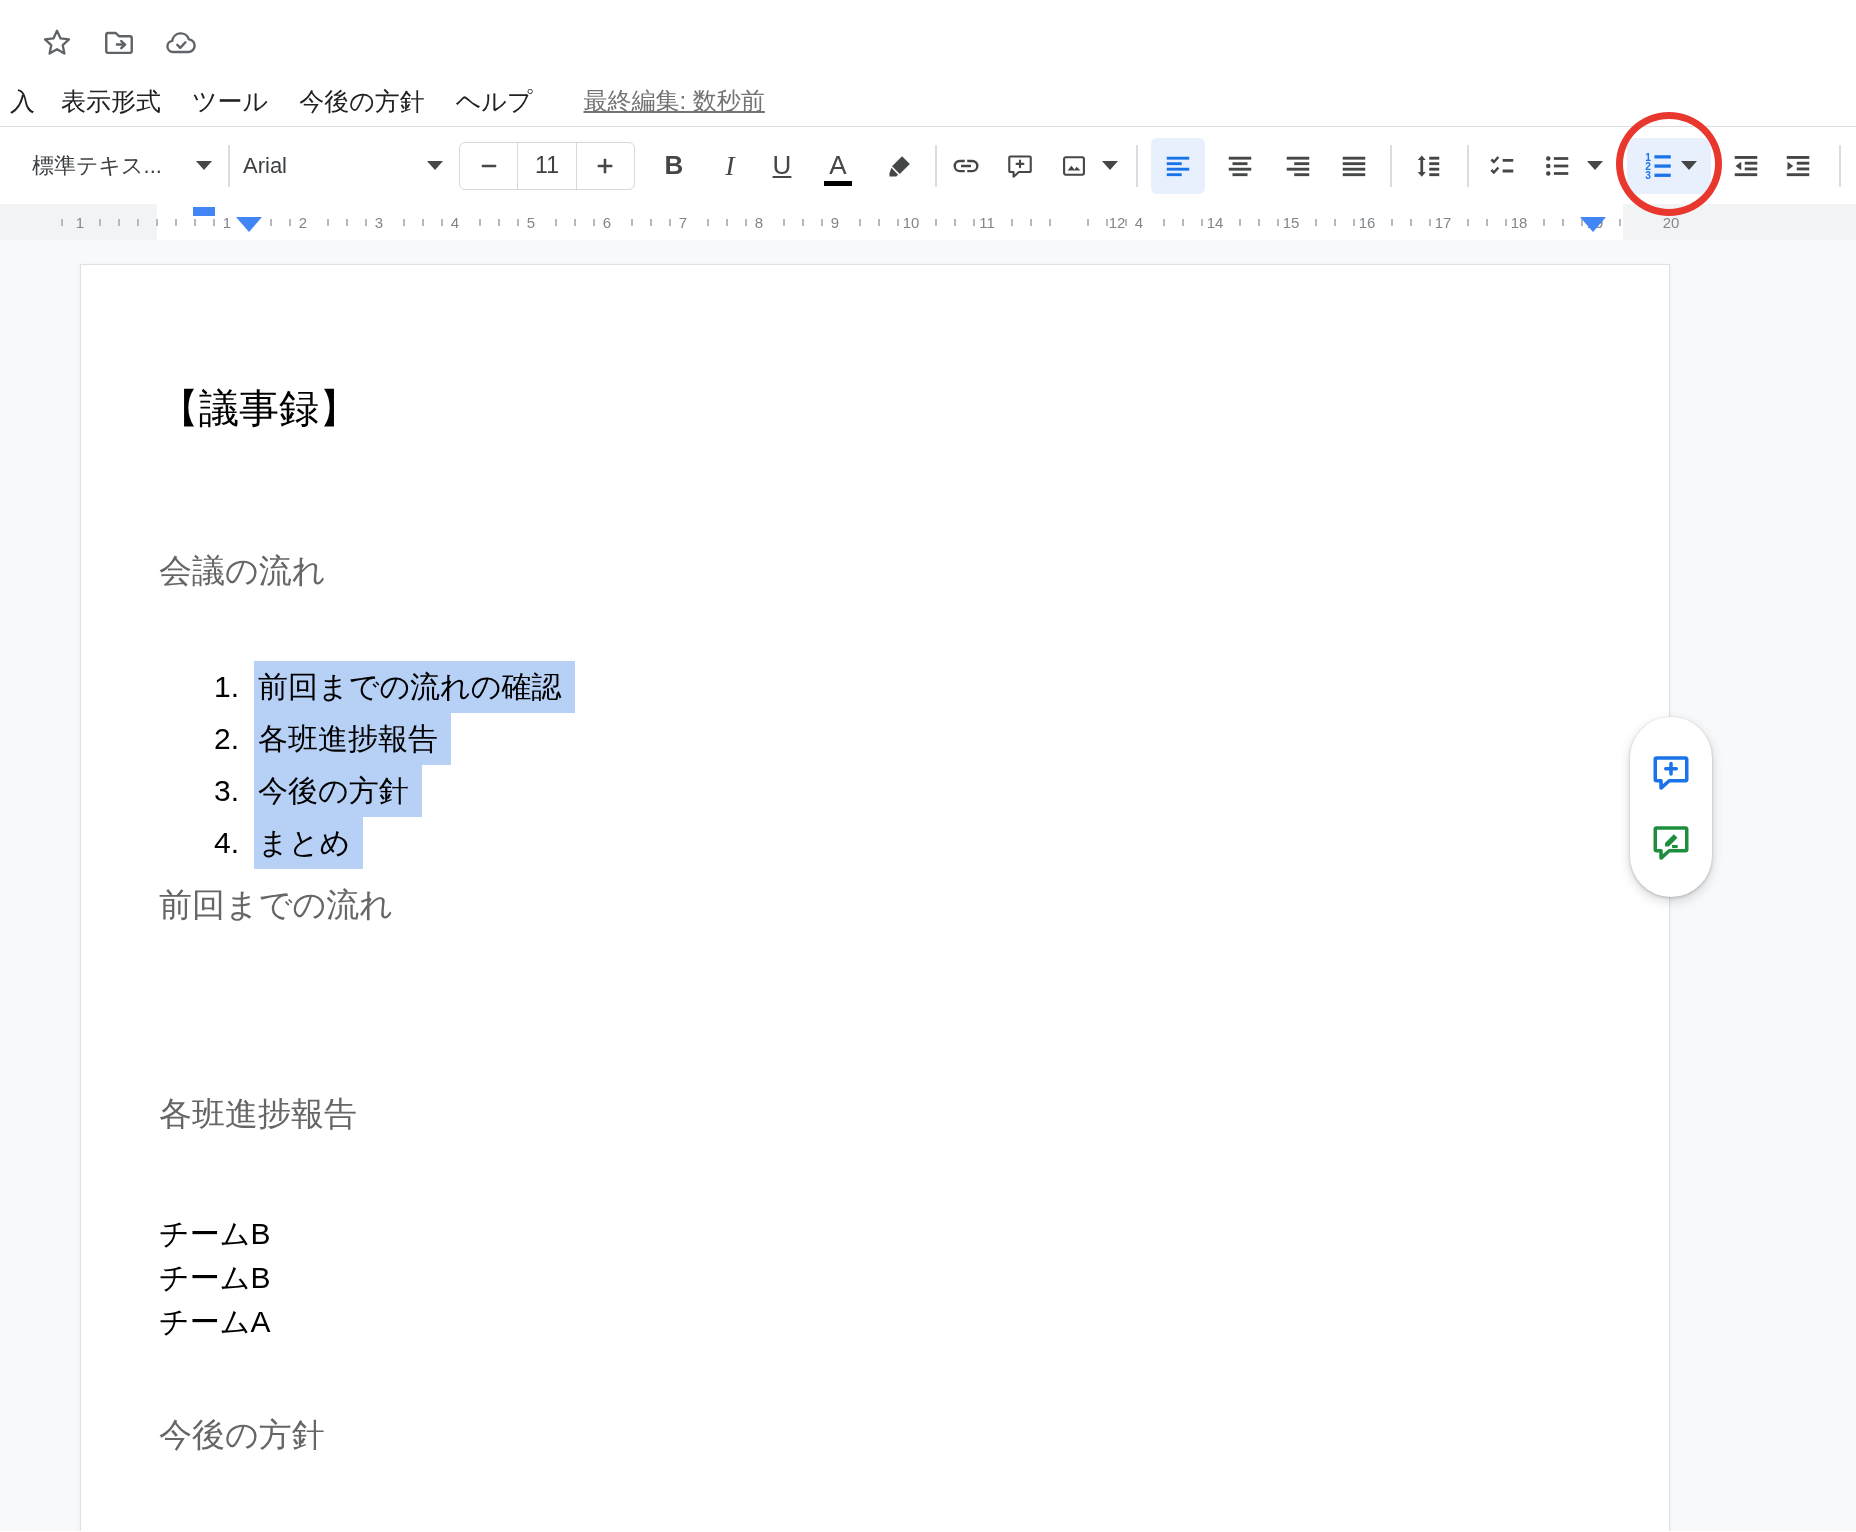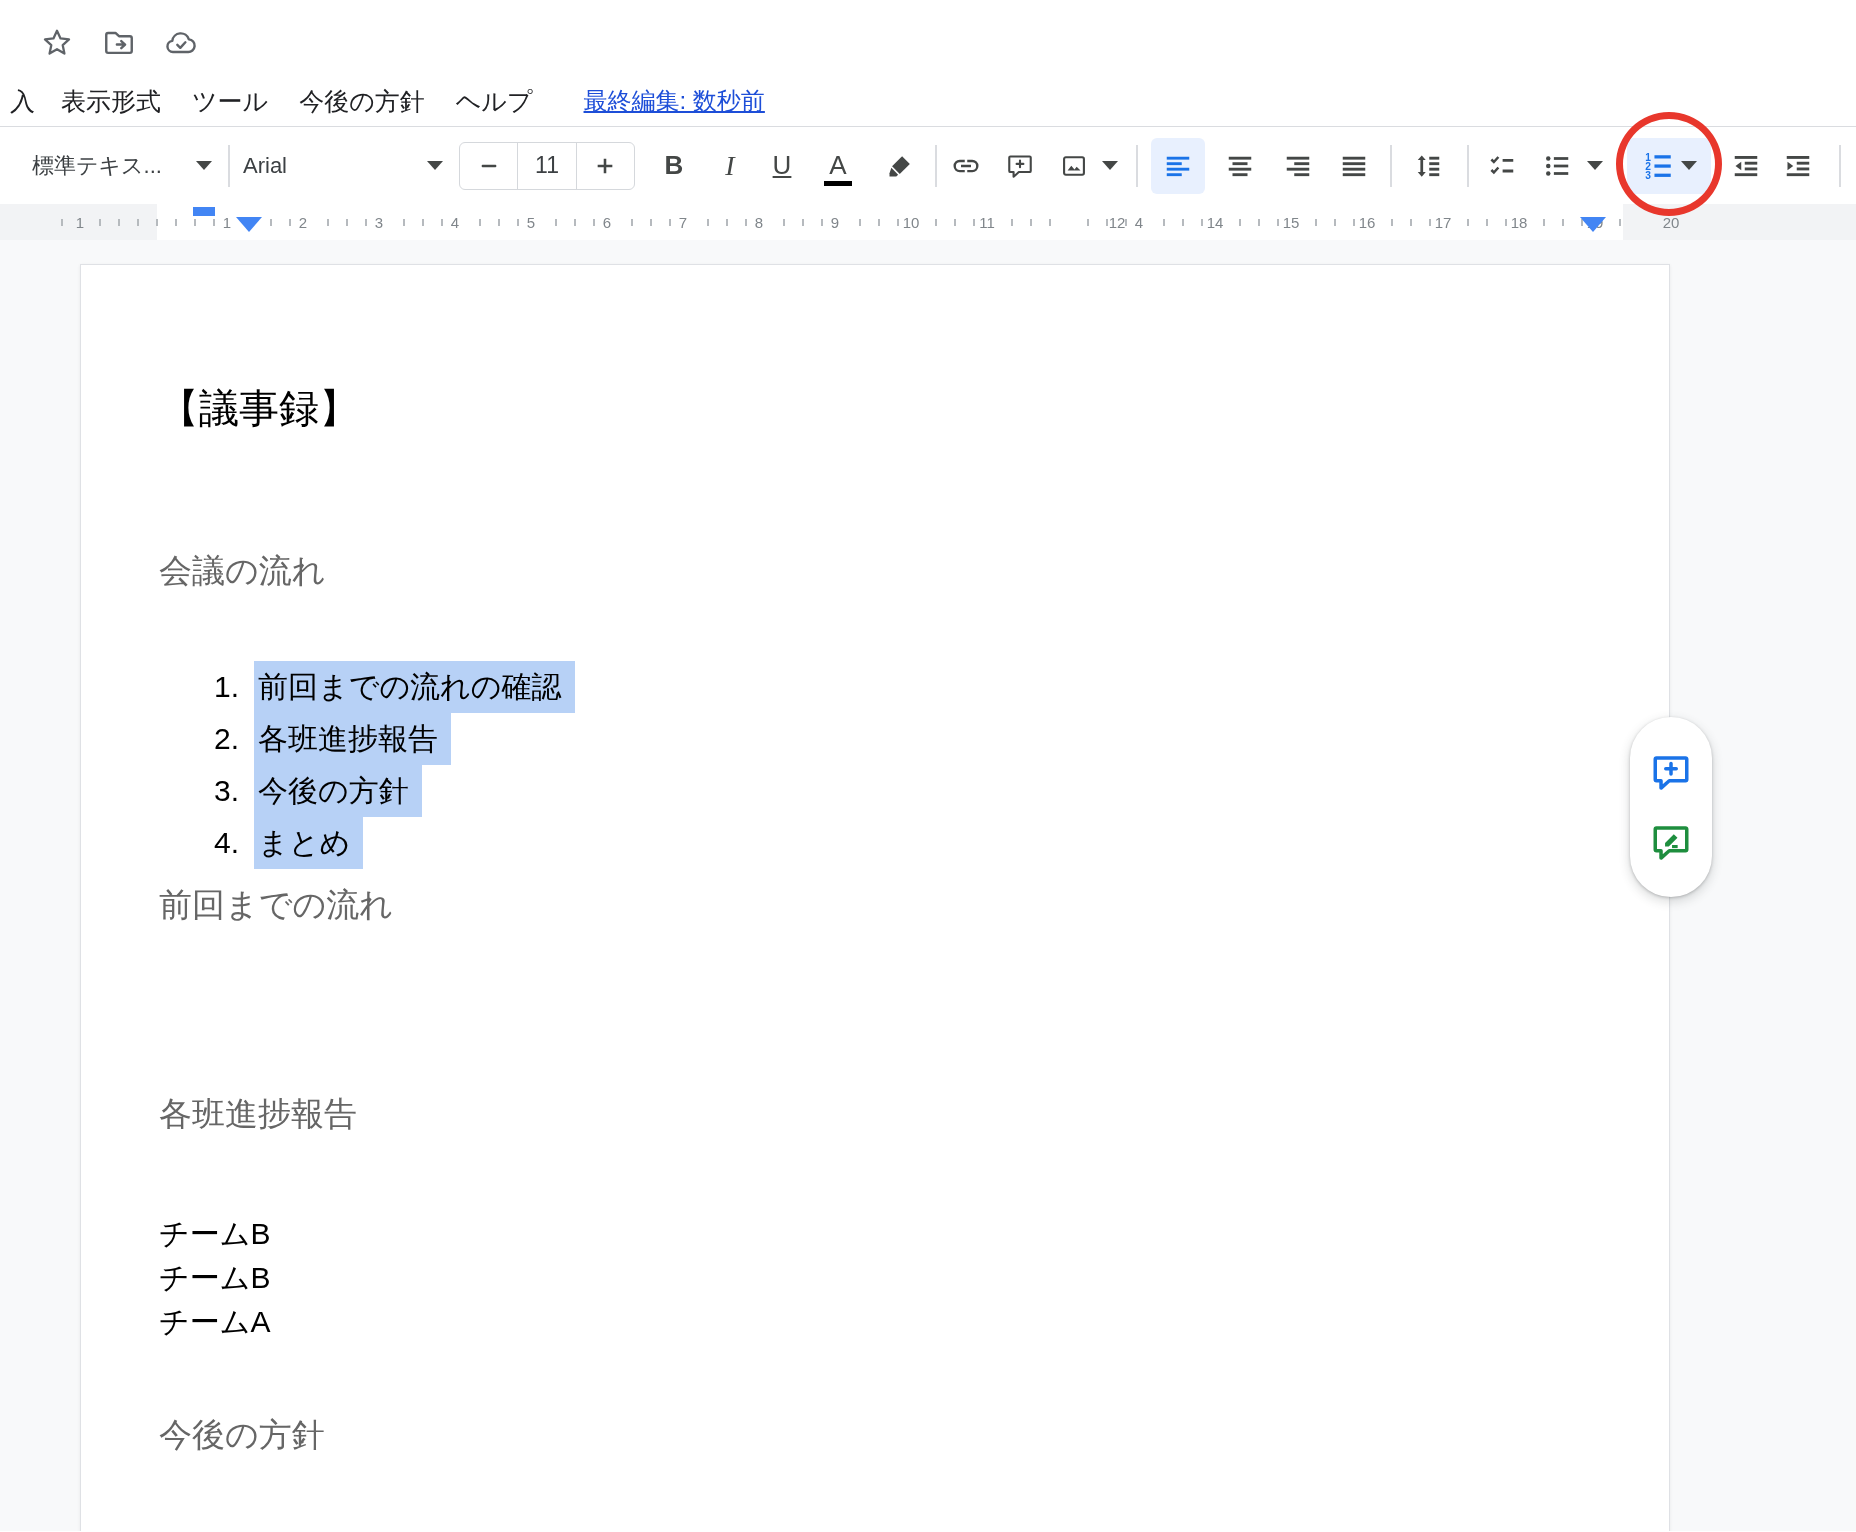--- a/index.html
+++ b/index.html
@@ -9,21 +9,21 @@
   
   .titlebar { height:76px; padding:26px 0 0 40px; display:flex; gap:28px; align-items:flex-start; background:#fff; }
   .tb-icon { width:34px; height:34px; color:#5f6368; }
   .tb-icon svg { width:34px; height:34px; display:block; }
 
   
   .menubar { height:51px; display:flex; align-items:center; padding-left:10px; background:#fff;
     border-bottom:1px solid #dadce0; font-size:25px; color:#202124; }
   .menu-item { margin-right:31px; cursor:default; }
   .menu-item:first-child { margin-right:26px; }
-  .last-edit { margin-left:20px; font-size:24px; color:#1d4ed8; text-decoration:underline; }
+  .last-edit { margin-left:20px; font-size:24px; color:#737373; text-decoration:underline; }
 
   
   .toolbar { height:77px; display:flex; align-items:center; background:#fff; position:relative; }
   .t-divider { width:2px; height:42px; background:#dadce0; flex:0 0 auto; }
   .t-btn { height:56px; display:flex; align-items:center; justify-content:center; border-radius:6px; color:#444746; flex:0 0 auto; }
   .t-btn svg { display:block; }
   .arrow-dn { width:0; height:0; border-left:8px solid transparent; border-right:8px solid transparent; border-top:9px solid #444746; }
   .style-dd { margin-left:32px; width:180px; justify-content:space-between; font-size:22px; color:#3c4043; }
   .font-dd { margin-left:14px; width:200px; justify-content:space-between; font-size:22px; color:#3c4043; }
   .size-group { margin-left:16px; width:176px; height:48px; border:1.5px solid #d5d8dc; border-radius:6px; display:flex; align-items:stretch; }

